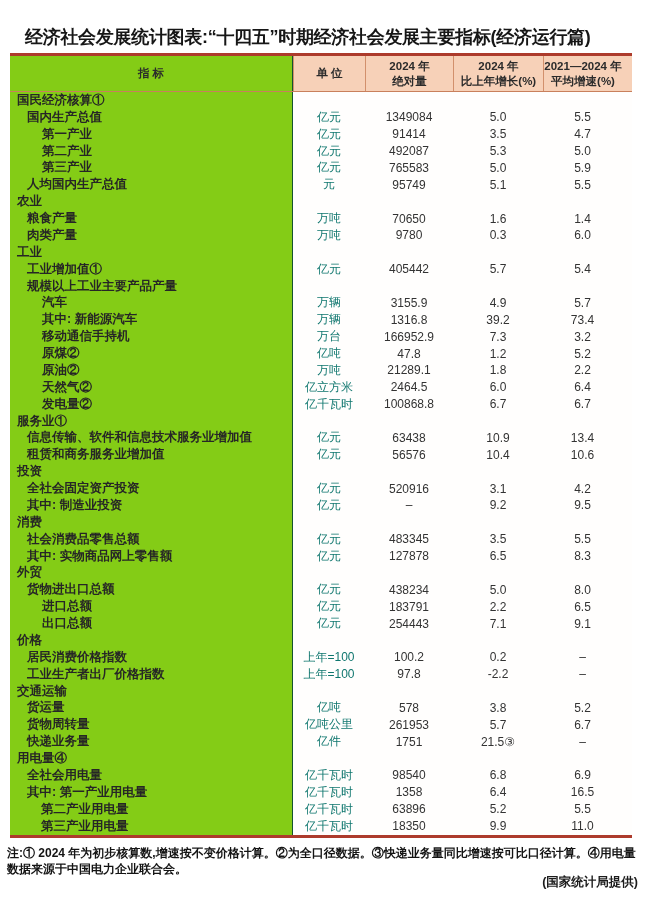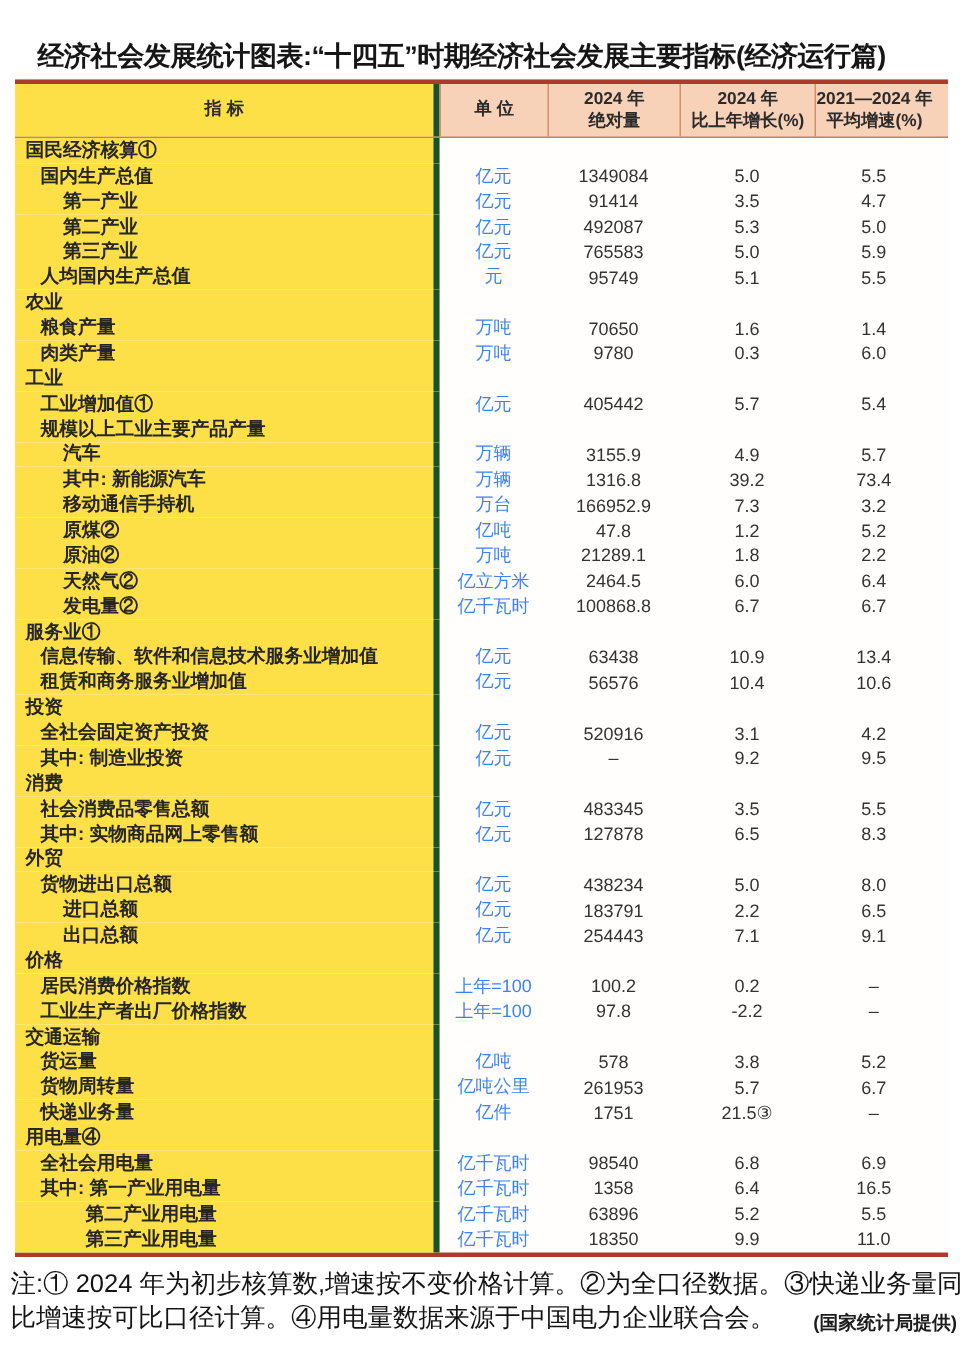--- a/index.html
+++ b/index.html
@@ -39,37 +39,37 @@
   }
   .thead .hc:first-child { border-left:none; }
   .tbody {
     background:#fffefd;
     border-bottom:3px solid #ad3b2c;
   }
   .row { display:flex; height:16.88px; }
   .c { display:flex; align-items:center; box-sizing:border-box; }
   .c1 {
     width:283px;
-    background:#fde047;
-    border-right:4px solid #14532d;
+    background:#84cc16;
+    border-right:1px solid #14532d;
     font-size:12.5px; font-weight:bold; color:#262626;
     white-space:nowrap; overflow:hidden;
   }
-  .c2 { width:72px; justify-content:center; font-size:12px; color:#3b82f6; }
+  .c2 { width:72px; justify-content:center; font-size:12px; color:#0f766e; }
   .c3 { width:88px; justify-content:center; font-size:12px; color:#333333; }
   .c4 { width:90px; justify-content:center; font-size:12px; color:#333333; }
   .c5 { width:79px; justify-content:center; font-size:12px; color:#333333; }
   .ind0 { padding-left:7px; }
   .ind1 { padding-left:17px; }
   .ind2 { padding-left:32px; }
-  .ind3 { padding-left:47px; }
+  .ind3 { padding-left:31px; }
   .footnote {
     position:absolute; top:845px; left:7px; width:636px;
     margin:0;
-    font-size:17px; font-weight:normal; color:#141414; line-height:1.35;
+    font-size:12px; font-weight:bold; color:#141414; line-height:1.35;
   }
   .source-credit {
     position:absolute; top:874px; right:12px;
     margin:0;
     font-size:12.5px; font-weight:bold; color:#1c1c1c;
   }
 </style>
 </head>
 <body>
 

